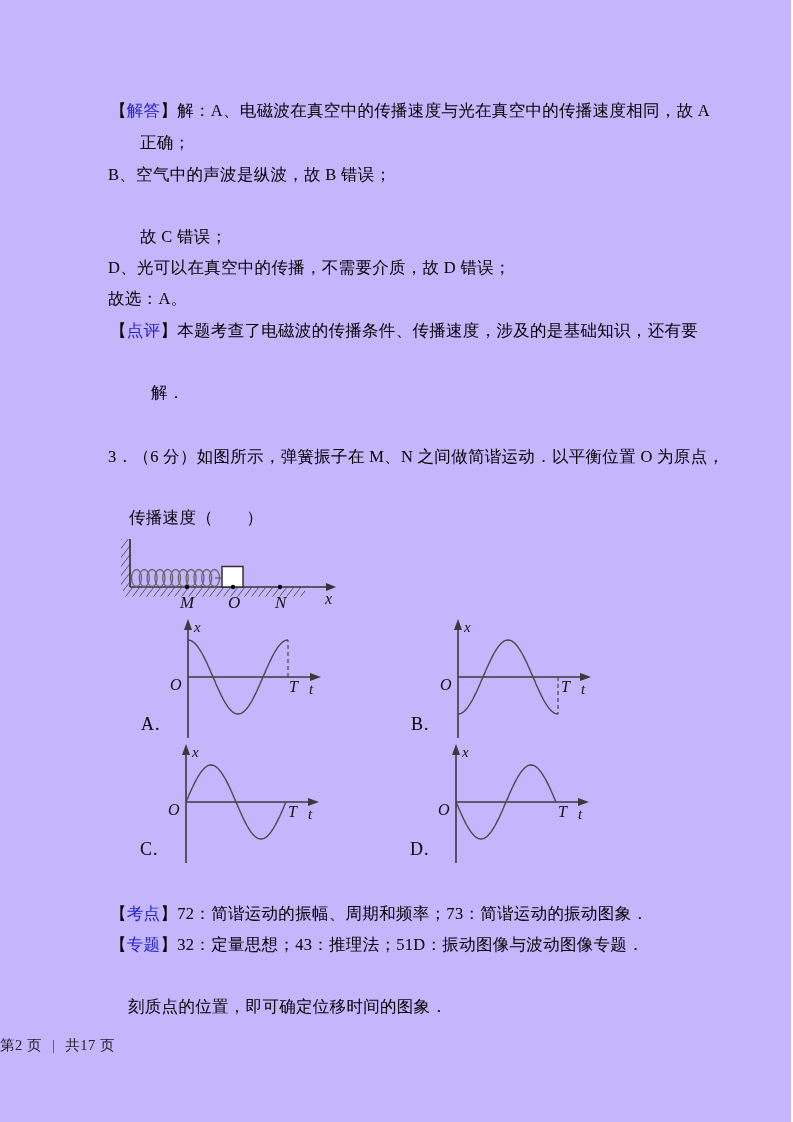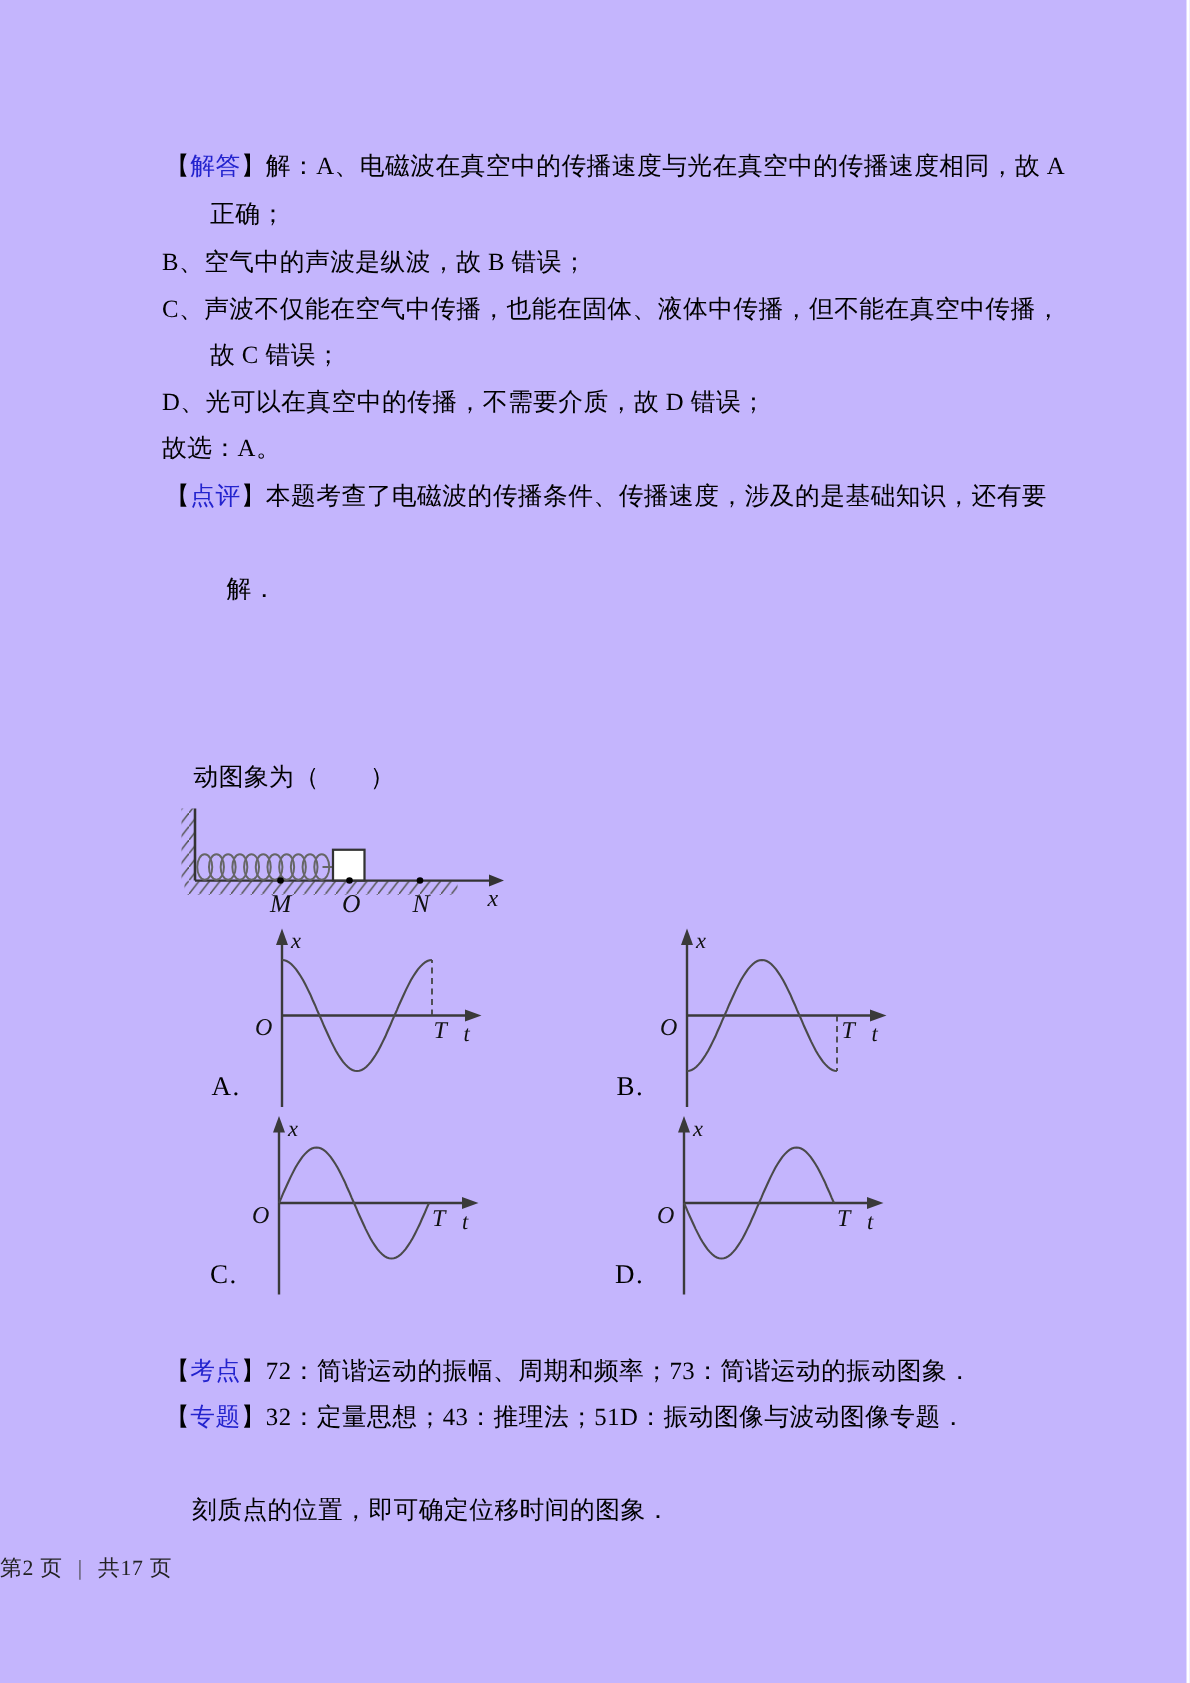--- a/index.html
+++ b/index.html
@@ -37,29 +37,29 @@
   .footer .sep{margin:0 10px;color:#444;}
 </style>
 </head>
 <body>
 
 <div class="page">
 
   <div class="line" style="left:110px;top:100px"><span class="br">【</span><span class="tag">解答</span><span class="br">】</span><span>解：A、电磁波在真空中的传播速度与光在真空中的传播速度相同，故 A</span></div>
   <div class="line" style="left:140px;top:132px">正确；</div>
   <div class="line" style="left:108px;top:164px">B、空气中的声波是纵波，故 B 错误；</div>
-  <div class="line" style="left:108px;top:195px">C、声波不仅能在空气中传播，也能在固体、液体中传播，但不能在真空中传播，</div>
   <div class="line" style="left:140px;top:226px">故 C 错误；</div>
   <div class="line" style="left:108px;top:257px">D、光可以在真空中的传播，不需要介质，故 D 错误；</div>
   <div class="line" style="left:108px;top:288px">故选：A。</div>
 
   <div class="line" style="left:110px;top:320px"><span class="br">【</span><span class="tag">点评</span><span class="br">】</span><span>本题考查了电磁波的传播条件、传播速度，涉及的是基础知识，还有要</span></div>
   <div class="line" style="left:151px;top:382px">解．</div>
 
-  <div class="line" style="left:129px;top:507px">动图象为（　　）</div>
+  <div class="line" style="left:108px;top:446px">3．（6 分）如图所示，弹簧振子在 M、N 之间做简谐运动．以平衡位置 O 为原点，</div>
+  <div class="line" style="left:129px;top:507px">传播速度（　　）</div>
 
   <svg class="springsvg" style="left:105px;top:533px" width="240" height="82" viewBox="0 0 240 82">
     <defs>
       <pattern id="hatch" width="7" height="9" patternUnits="userSpaceOnUse">
         <line x1="0" y1="9" x2="7" y2="0" stroke="#555" stroke-width="1"></line>
       </pattern>
     </defs>
     <rect x="16" y="6" width="9" height="48" fill="url(#hatch)"></rect>
     <line x1="25" y1="6" x2="25" y2="54" stroke="#333" stroke-width="1.7"></line>
     <rect x="18" y="54.5" width="182" height="9" fill="url(#hatch)"></rect>

